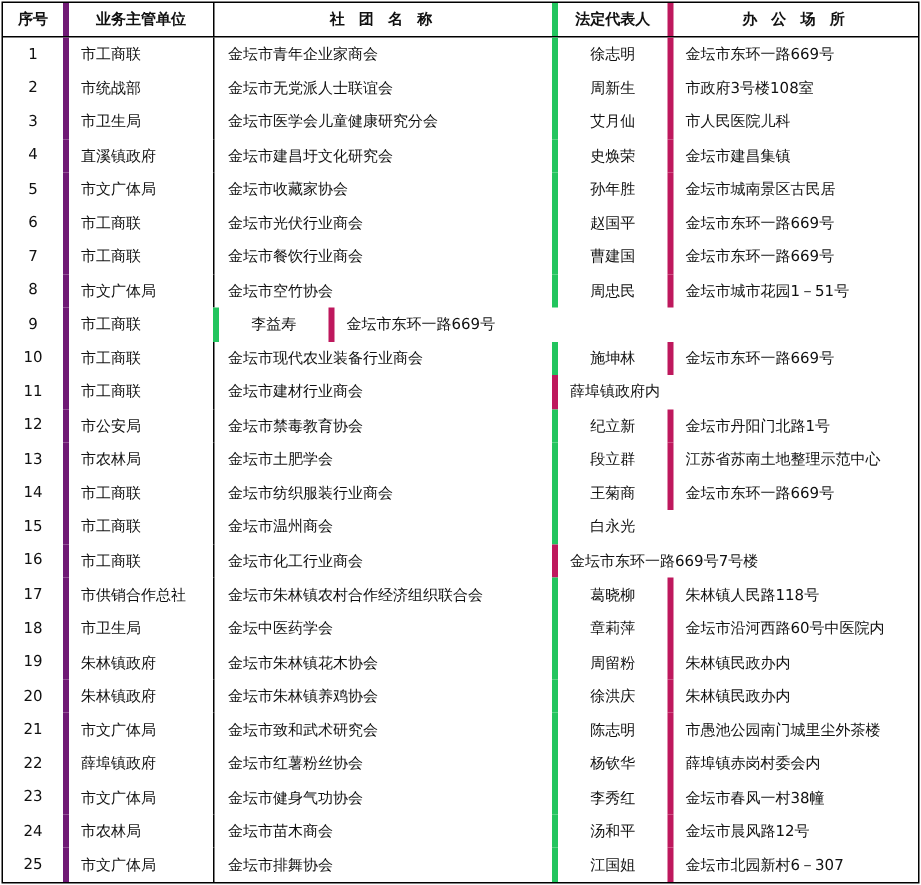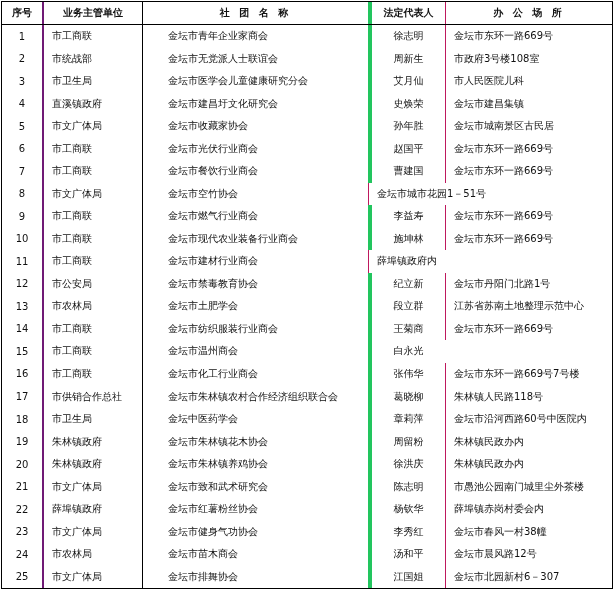--- a/index.html
+++ b/index.html
@@ -24,24 +24,24 @@
     font-size:10px;font-weight:bold;
   }
   .tbody{flex:1;display:flex;flex-direction:column;}
   .row{flex:1;display:flex;align-items:stretch;font-size:10px;}
   .cell{
     box-sizing:border-box;
     display:flex;align-items:center;
     overflow:hidden;white-space:nowrap;
   }
   .c-no{width:40px;justify-content:center;}
-  .c-unit{width:100px;border-left:2px solid #701a75;padding-left:8px;}
-  .c-name{width:226px;border-left:1px solid #000;padding-left:25px;}
+  .c-unit{width:100px;border-left:4px solid #701a75;padding-left:8px;}
+  .c-name{width:226px;border-left:1px solid #000;padding-left:9px;}
   .c-rep{width:77px;border-left:4px solid #22c55e;justify-content:center;}
-  .c-office{flex:1;border-left:1px solid #be185d;padding-left:8px;}
+  .c-office{flex:1;border-left:4px solid #be185d;padding-left:8px;}
   .thead .cell{justify-content:center;padding-left:0;}
   .thead .c-name,.thead .c-office{letter-spacing:3px;}
 </style>
 </head>
 <body>
 
 <div class="table">
   <div class="thead">
     <div class="cell c-no">序号</div>
     <div class="cell c-unit">业务主管单位</div>
@@ -103,27 +103,27 @@
     <div class="cell c-unit">市工商联</div>
     <div class="cell c-name">金坛市餐饮行业商会</div>
     <div class="cell c-rep">曹建国</div>
     <div class="cell c-office">金坛市东环一路669号</div>
   </div>
 
   <div class="row">
     <div class="cell c-no">8</div>
     <div class="cell c-unit">市文广体局</div>
     <div class="cell c-name">金坛市空竹协会</div>
+    <div class="cell c-rep">周忠民</div>
     <div class="cell c-office">金坛市城市花园1－51号</div>
   </div>
 
   <div class="row">
     <div class="cell c-no">9</div>
     <div class="cell c-unit">市工商联</div>
-    <div class="cell c-name">金坛市燃气行业商会</div>
     <div class="cell c-rep">李益寿</div>
     <div class="cell c-office">金坛市东环一路669号</div>
   </div>
 
   <div class="row">
     <div class="cell c-no">10</div>
     <div class="cell c-unit">市工商联</div>
     <div class="cell c-name">金坛市现代农业装备行业商会</div>
     <div class="cell c-rep">施坤林</div>
     <div class="cell c-office">金坛市东环一路669号</div>
@@ -164,21 +164,20 @@
     <div class="cell c-no">15</div>
     <div class="cell c-unit">市工商联</div>
     <div class="cell c-name">金坛市温州商会</div>
     <div class="cell c-rep">白永光</div>
   </div>
 
   <div class="row">
     <div class="cell c-no">16</div>
     <div class="cell c-unit">市工商联</div>
     <div class="cell c-name">金坛市化工行业商会</div>
-    <div class="cell c-rep">张伟华</div>
     <div class="cell c-office">金坛市东环一路669号7号楼</div>
   </div>
 
   <div class="row">
     <div class="cell c-no">17</div>
     <div class="cell c-unit">市供销合作总社</div>
     <div class="cell c-name">金坛市朱林镇农村合作经济组织联合会</div>
     <div class="cell c-rep">葛晓柳</div>
     <div class="cell c-office">朱林镇人民路118号</div>
   </div>

